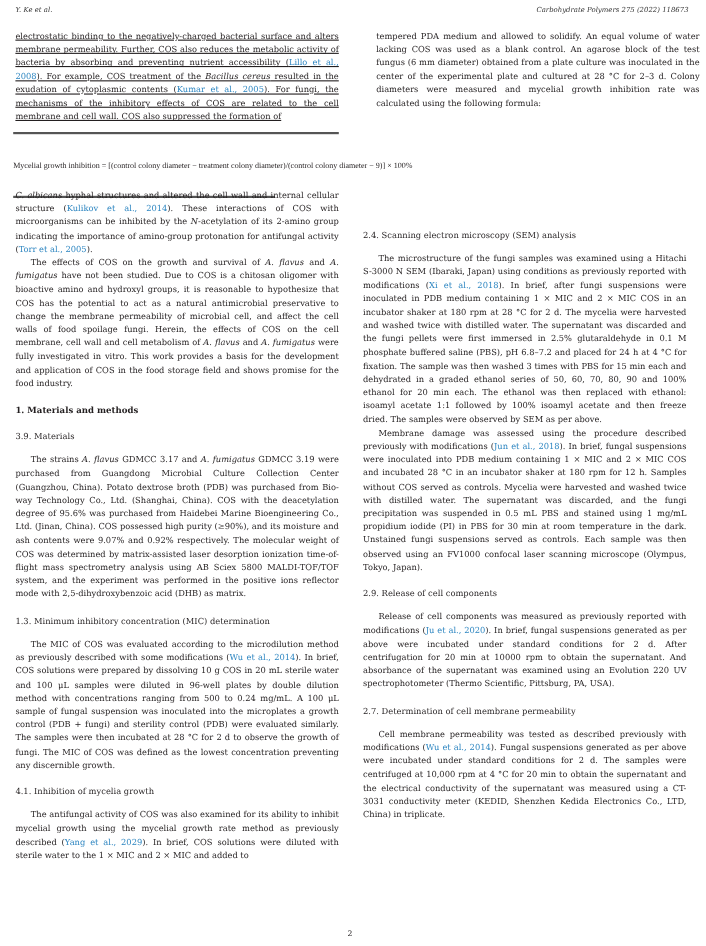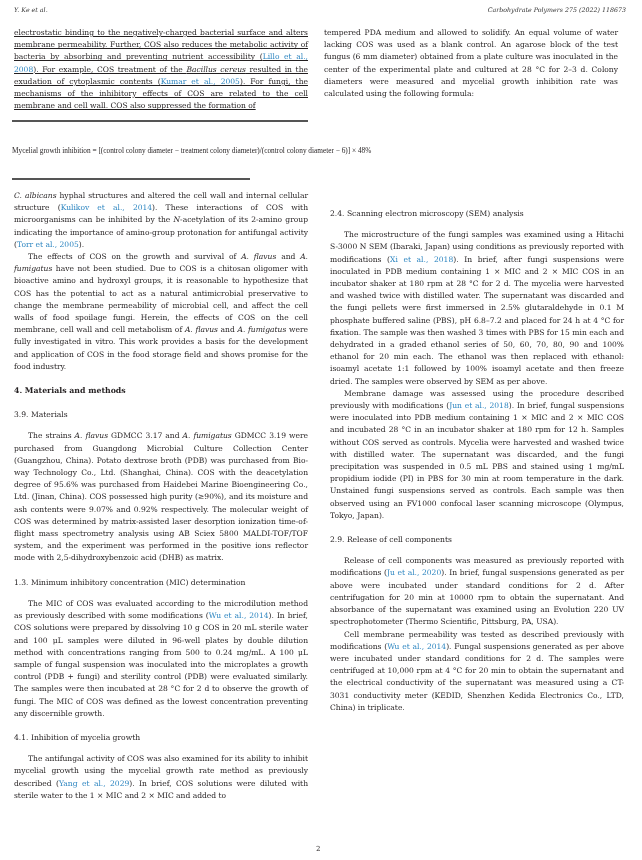--- a/index.html
+++ b/index.html
@@ -5,22 +5,22 @@
   html, body { margin: 0; padding: 0; background: #ffffff; }
   body { width: 642px; height: 860px; position: relative; overflow: hidden;
          font-family: "DejaVu Serif", "Liberation Serif", serif; color: #231f20; }
   .running-head { position: absolute; top: 6px; font-size: 6.3px; font-style: italic; color: #333; }
   .rh-left { left: 14px; }
   .rh-right { right: 16px; }
   .col { position: absolute; width: 294px; font-size: 7.55px; line-height: 12.2px; text-align: justify; hyphens: auto; }
   .col p { margin: 0; }
   .col p.indent { text-indent: 14px; }
   .col-left-top { left: 14px; top: 27px; text-decoration: underline; }
-  .col-right-top { left: 324px; top: 27px; }
-  .col-left { left: 14px; top: 190px; }
+  .col-right-top { left: 342px; top: 27px; }
+  .col-left { left: 14px; top: 172px; }
   .col-right { left: 330px; top: 190px; }
   .rule { position: absolute; height: 1.5px; background: #555; }
   .rule-top-left { left: 12px; top: 120px; width: 296px; }
   .rule-mid-left { left: 12px; top: 178px; width: 238px; }
   .formula { position: absolute; left: 12px; top: 146px; font-family: "Liberation Serif", serif; font-size: 7.3px; white-space: nowrap; }
   h2.sec { font-size: 7.8px; font-weight: bold; margin: 12px 0 10px 0; }
   h3.sub { font-size: 7.6px; font-weight: normal; margin: 12px 0 9px 0; }
   .ref { color: #2e86c1; }
   i { font-style: italic; }
   .page-number { position: absolute; left: 316px; top: 845px; font-size: 7px; }
@@ -33,44 +33,45 @@
 <div class="running-head rh-right">Carbohydrate Polymers 275 (2022) 118673</div>
 
 <div class="col col-left-top">
   <p><span>electrostatic binding to the negatively-charged bacterial surface and alters membrane permeability. Further, COS also reduces the metabolic activity of bacteria by absorbing and preventing nutrient accessibility (</span><a class="ref">Lillo et al., 2008</a><span>). For example, COS treatment of the </span><i>Bacillus cereus</i><span> resulted in the exudation of cytoplasmic contents (</span><a class="ref">Kumar et al., 2005</a><span>). For fungi, the mechanisms of the inhibitory effects of COS are related to the cell membrane and cell wall. COS also suppressed the formation of</span></p>
 </div>
 <div class="col col-right-top">
   <p>tempered PDA medium and allowed to solidify. An equal volume of water lacking COS was used as a blank control. An agarose block of the test fungus (6 mm diameter) obtained from a plate culture was inoculated in the center of the experimental plate and cultured at 28 °C for 2–3 d. Colony diameters were measured and mycelial growth inhibition rate was calculated using the following formula:</p>
 </div>
 
 <div class="rule rule-top-left"></div>
-<div class="formula">Mycelial growth inhibition = [(control colony diameter − treatment colony diameter)/(control colony diameter − 6)] × 48%</div>
+<div class="formula">Mycelial growth inhibition = [(control colony diameter − treatment colony diameter)/(control colony diameter − 9)] × 100%</div>
 <div class="rule rule-mid-left"></div>
 
 <div class="col col-left">
   <p><i>C. albicans</i><span> hyphal structures and altered the cell wall and internal cellular structure (</span><a class="ref">Kulikov et al., 2014</a><span>). These interactions of COS with microorganisms can be inhibited by the </span><i>N</i><span>-acetylation of its 2-amino group indicating the importance of amino-group protonation for antifungal activity (</span><a class="ref">Torr et al., 2005</a><span>).</span></p>
   <p class="indent"><span>The effects of COS on the growth and survival of </span><i>A. flavus</i><span> and </span><i>A. fumigatus</i><span> have not been studied. Due to COS is a chitosan oligomer with bioactive amino and hydroxyl groups, it is reasonable to hypothesize that COS has the potential to act as a natural antimicrobial preservative to change the membrane permeability of microbial cell, and affect the cell walls of food spoilage fungi. Herein, the effects of COS on the cell membrane, cell wall and cell metabolism of </span><i>A. flavus</i><span> and </span><i>A. fumigatus</i><span> were fully investigated in vitro. This work provides a basis for the development and application of COS in the food storage field and shows promise for the food industry.</span></p>
 
-  <h2 class="sec">4.  Materials and methods</h2>
+  <h2 class="sec">1.  Materials and methods</h2>
 
   <h3 class="sub">3.9.  Materials</h3>
   <p class="indent"><span>The strains </span><i>A. flavus</i><span> GDMCC 3.17 and </span><i>A. fumigatus</i><span> GDMCC 3.19 were purchased from Guangdong Microbial Culture Collection Center (Guangzhou, China). Potato dextrose broth (PDB) was purchased from Bio-way Technology Co., Ltd. (Shanghai, China). COS with the deacetylation degree of 95.6% was purchased from Haidebei Marine Bioengineering Co., Ltd. (Jinan, China). COS possessed high purity (≥90%), and its moisture and ash contents were 9.07% and 0.92% respectively. The molecular weight of COS was determined by matrix-assisted laser desorption ionization time-of-flight mass spectrometry analysis using AB Sciex 5800 MALDI-TOF/TOF system, and the experiment was performed in the positive ions reflector mode with 2,5-dihydroxybenzoic acid (DHB) as matrix.</span></p>
 
   <h3 class="sub">1.3.  Minimum inhibitory concentration (MIC) determination</h3>
   <p class="indent"><span>The MIC of COS was evaluated according to the microdilution method as previously described with some modifications (</span><a class="ref">Wu et al., 2014</a><span>). In brief, COS solutions were prepared by dissolving 10 g COS in 20 mL sterile water and 100 μL samples were diluted in 96-well plates by double dilution method with concentrations ranging from 500 to 0.24 mg/mL. A 100 μL sample of fungal suspension was inoculated into the microplates a growth control (PDB + fungi) and sterility control (PDB) were evaluated similarly. The samples were then incubated at 28 °C for 2 d to observe the growth of fungi. The MIC of COS was defined as the lowest concentration preventing any discernible growth.</span></p>
 
   <h3 class="sub">4.1.  Inhibition of mycelia growth</h3>
   <p class="indent"><span>The antifungal activity of COS was also examined for its ability to inhibit mycelial growth using the mycelial growth rate method as previously described (</span><a class="ref">Yang et al., 2029</a><span>). In brief, COS solutions were diluted with sterile water to the 1 × MIC and 2 × MIC and added to</span></p>
 </div>
 
 <div class="col col-right">
   <h3 class="sub gap-top">2.4.  Scanning electron microscopy (SEM) analysis</h3>
   <p class="indent"><span>The microstructure of the fungi samples was examined using a Hitachi S-3000 N SEM (Ibaraki, Japan) using conditions as previously reported with modifications (</span><a class="ref">Xi et al., 2018</a><span>). In brief, after fungi suspensions were inoculated in PDB medium containing 1 × MIC and 2 × MIC COS in an incubator shaker at 180 rpm at 28 °C for 2 d. The mycelia were harvested and washed twice with distilled water. The supernatant was discarded and the fungi pellets were first immersed in 2.5% glutaraldehyde in 0.1 M phosphate buffered saline (PBS), pH 6.8–7.2 and placed for 24 h at 4 °C for fixation. The sample was then washed 3 times with PBS for 15 min each and dehydrated in a graded ethanol series of 50, 60, 70, 80, 90 and 100% ethanol for 20 min each. The ethanol was then replaced with ethanol: isoamyl acetate 1:1 followed by 100% isoamyl acetate and then freeze dried. The samples were observed by SEM as per above.</span></p>
 
   <p class="indent"><span>Membrane damage was assessed using the procedure described previously with modifications (</span><a class="ref">Jun et al., 2018</a><span>). In brief, fungal suspensions were inoculated into PDB medium containing 1 × MIC and 2 × MIC COS and incubated 28 °C in an incubator shaker at 180 rpm for 12 h. Samples without COS served as controls. Mycelia were harvested and washed twice with distilled water. The supernatant was discarded, and the fungi precipitation was suspended in 0.5 mL PBS and stained using 1 mg/mL propidium iodide (PI) in PBS for 30 min at room temperature in the dark. Unstained fungi suspensions served as controls. Each sample was then observed using an FV1000 confocal laser scanning microscope (Olympus, Tokyo, Japan).</span></p>
 
   <h3 class="sub">2.9.  Release of cell components</h3>
   <p class="indent"><span>Release of cell components was measured as previously reported with modifications (</span><a class="ref">Ju et al., 2020</a><span>). In brief, fungal suspensions generated as per above were incubated under standard conditions for 2 d. After centrifugation for 20 min at 10000 rpm to obtain the supernatant. And absorbance of the supernatant was examined using an Evolution 220 UV spectrophotometer (Thermo Scientific, Pittsburg, PA, USA).</span></p>
 
+  <h3 class="sub">2.7.  Determination of cell membrane permeability</h3>
   <p class="indent"><span>Cell membrane permeability was tested as described previously with modifications (</span><a class="ref">Wu et al., 2014</a><span>). Fungal suspensions generated as per above were incubated under standard conditions for 2 d. The samples were centrifuged at 10,000 rpm at 4 °C for 20 min to obtain the supernatant and the electrical conductivity of the supernatant was measured using a CT-3031 conductivity meter (KEDID, Shenzhen Kedida Electronics Co., LTD, China) in triplicate.</span></p>
 </div>
 
 <div class="page-number">2</div>
 
 </body></html>

